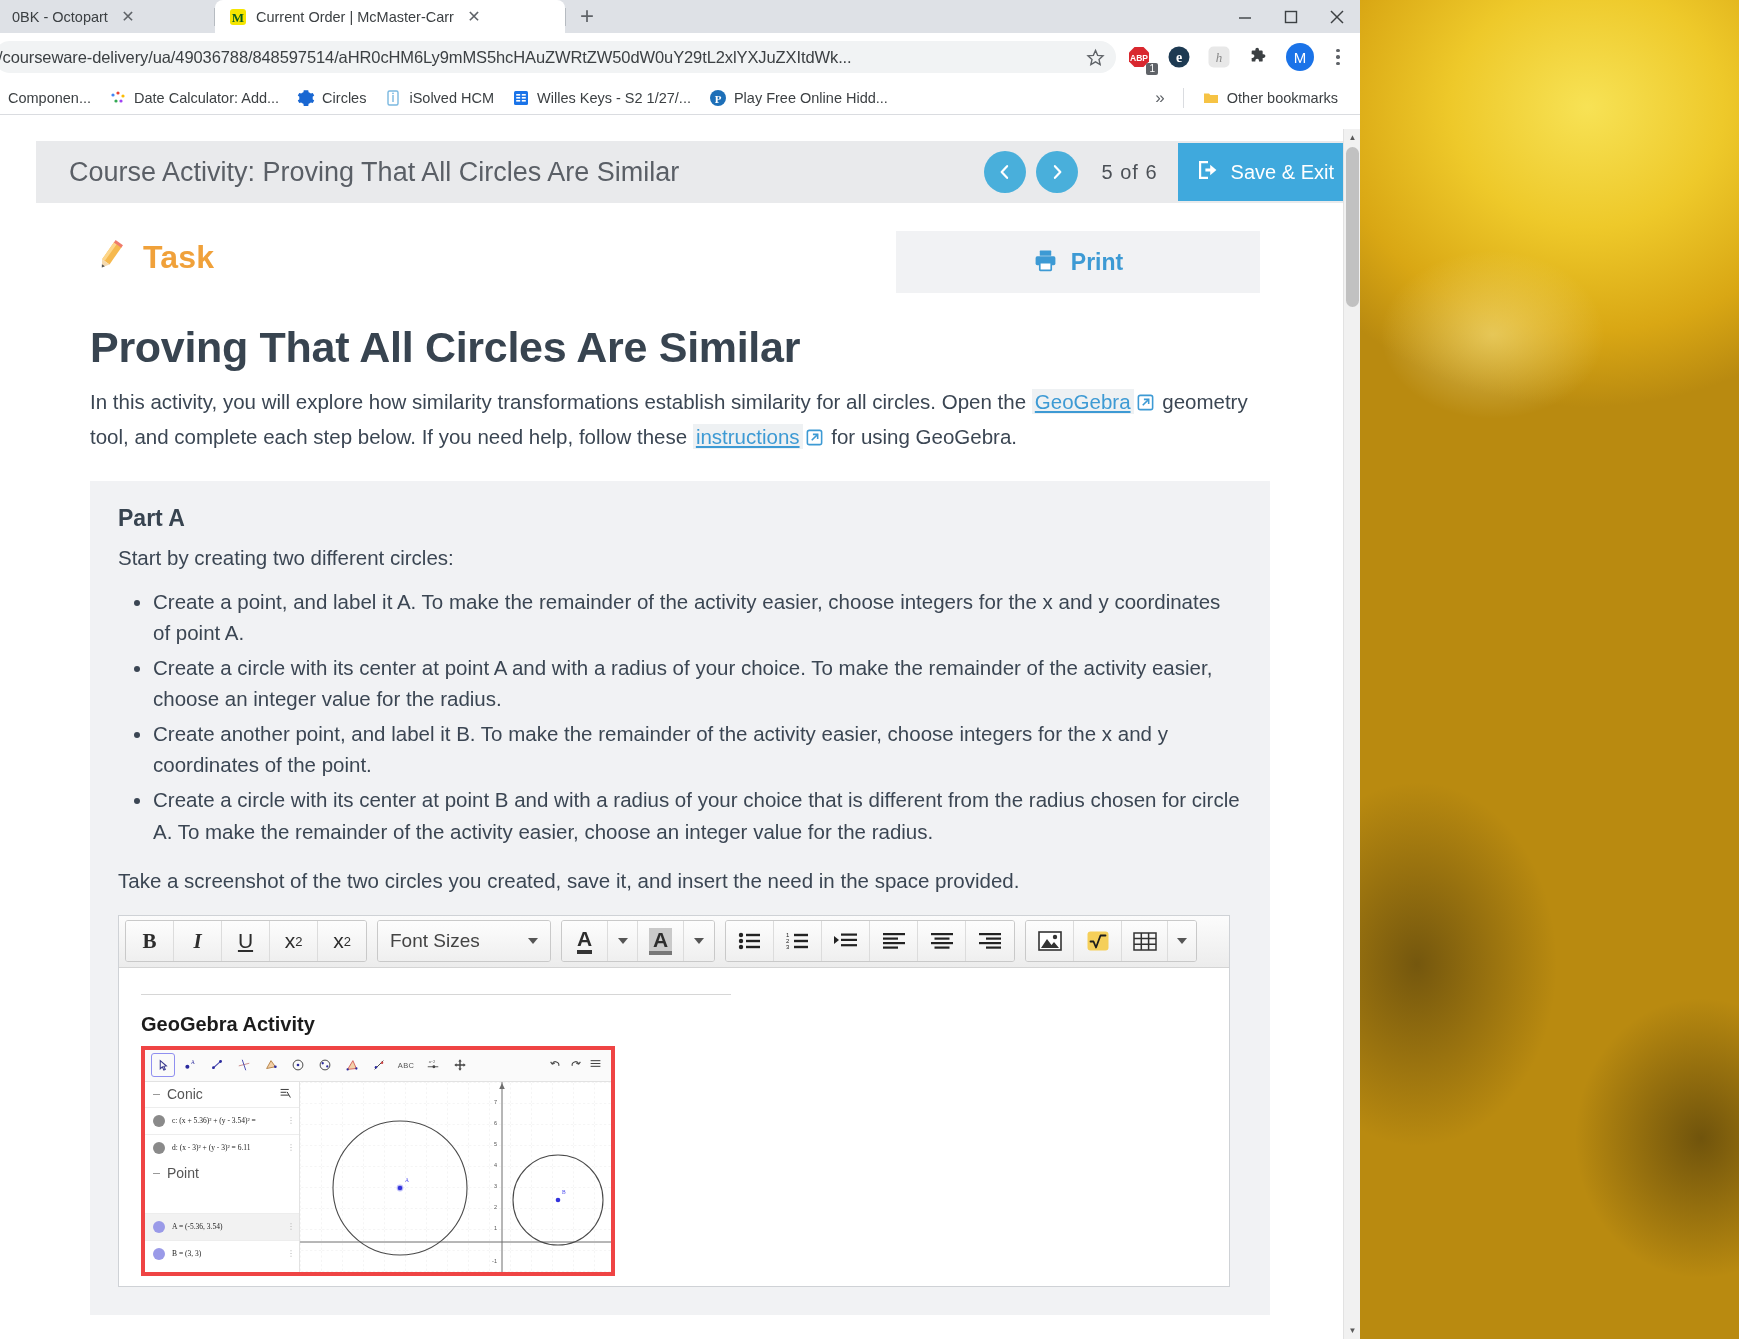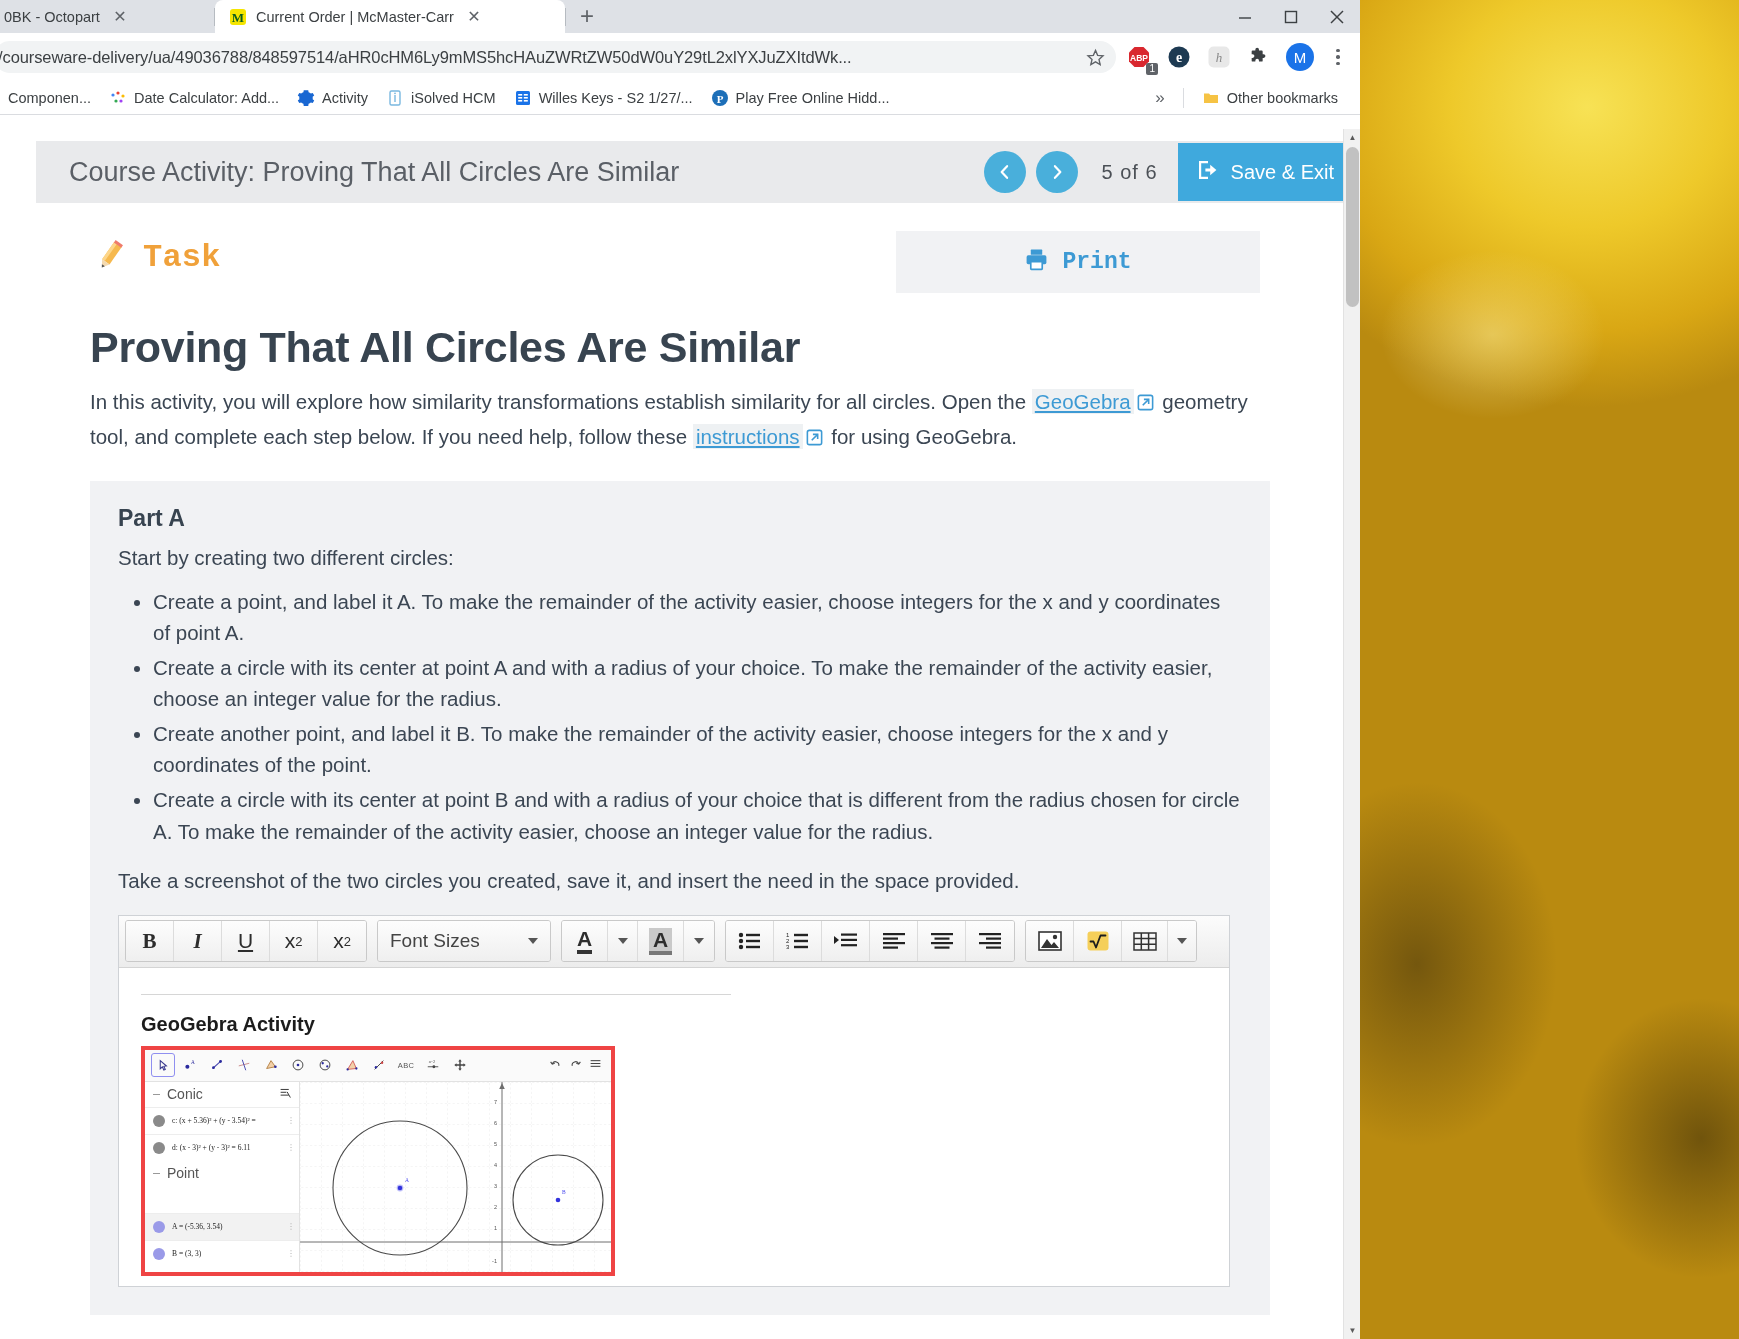--- a/index.html
+++ b/index.html
@@ -132,21 +132,21 @@
     background:#3fa9dd; color:#ffffff; height:58px; min-width:159px;
     display:flex; align-items:center; justify-content:center; gap:11px;
     font-size:20px; padding:0 18px; align-self:center;
   }
 
   .content {
     position:absolute; left:22px; top:86px; width:1316px; bottom:0;
     background:#ffffff; overflow:hidden;
   }
 
-  .task-row { display:flex; align-items:flex-start; padding:16px 0 0 0;font-family:Liberation Mono, monospace; }
+  .task-row { display:flex; align-items:flex-start; padding:16px 0 0 0; }
   .task-label {
     display:flex; align-items:center; gap:13px; margin-left:68px; margin-top:4px;
   }
   .task-text { font-size:32px; color:#f0a13a; font-weight:600; letter-spacing:.2px; }
   .print-box {
     margin-left:auto; width:364px; height:62px; background:#f1f2f4;
     display:flex; align-items:center; justify-content:center; gap:13px;
     margin-right:78px;
   }
   .print-text { font-size:23px; color:#3d9ad4; font-weight:600; }
@@ -256,21 +256,21 @@
 </style>
 </head>
 <body>
 
 <div id="desktop-bg"></div>
 
 <div id="browser">
 
   <div class="tabstrip">
     <div class="tab inactive" style="width:214px; padding-left:0;">
-      <span class="tabtitle" style="margin-left:4px;">0BK - Octopart</span>
+      <span class="tabtitle" style="margin-left:12px;">0BK - Octopart</span>
       <span class="tabclose">✕</span>
     </div>
     <div class="tabsep"></div>
     <div class="tab active" style="width:350px;">
       <span class="favicon">
         <svg width="18" height="18" viewBox="0 0 18 18">
             <rect x="1" y="1" width="16" height="16" rx="3" fill="#f5e500"></rect>
             <text x="9" y="14" font-size="13" font-family="Liberation Serif, serif" font-weight="700" text-anchor="middle" fill="#0a5c1e">M</text>
           </svg>
       </span>
@@ -357,21 +357,21 @@
           </svg>
       </span>
       <span class="bmlabel">Date Calculator: Add...</span>
     </div>
     <div class="bm">
       <span class="bmicon">
         <svg width="18" height="18" viewBox="0 0 24 24" fill="#1967d2">
             <path d="M12 8a4 4 0 1 0 0 8 4 4 0 0 0 0-8zm9 4c0-.6-.05-1.18-.14-1.74l2.1-1.62-2-3.46-2.5.98a8.9 8.9 0 0 0-3-1.74L15 1.5H9l-.46 2.92a8.9 8.9 0 0 0-3 1.74l-2.5-.98-2 3.46 2.1 1.62a9.3 9.3 0 0 0 0 3.48l-2.1 1.62 2 3.46 2.5-.98a8.9 8.9 0 0 0 3 1.74L9 22.5h6l.46-2.92a8.9 8.9 0 0 0 3-1.74l2.5.98 2-3.46-2.1-1.62c.09-.56.14-1.14.14-1.74z"></path>
           </svg>
       </span>
-      <span class="bmlabel">Activity</span>
+      <span class="bmlabel">Circles</span>
     </div>
     <div class="bm">
       <span class="bmicon">
         <svg width="18" height="18" viewBox="0 0 18 18">
             <rect x="4" y="2" width="10" height="14" rx="1.5" fill="none" stroke="#7ab8e0" stroke-width="1.4"></rect>
             <line x1="9" y1="6" x2="9" y2="13" stroke="#7ab8e0" stroke-width="1.4"></line>
             <circle cx="9" cy="4.3" r="0.9" fill="#7ab8e0"></circle>
           </svg>
       </span>
       <span class="bmlabel">iSolved HCM</span>

